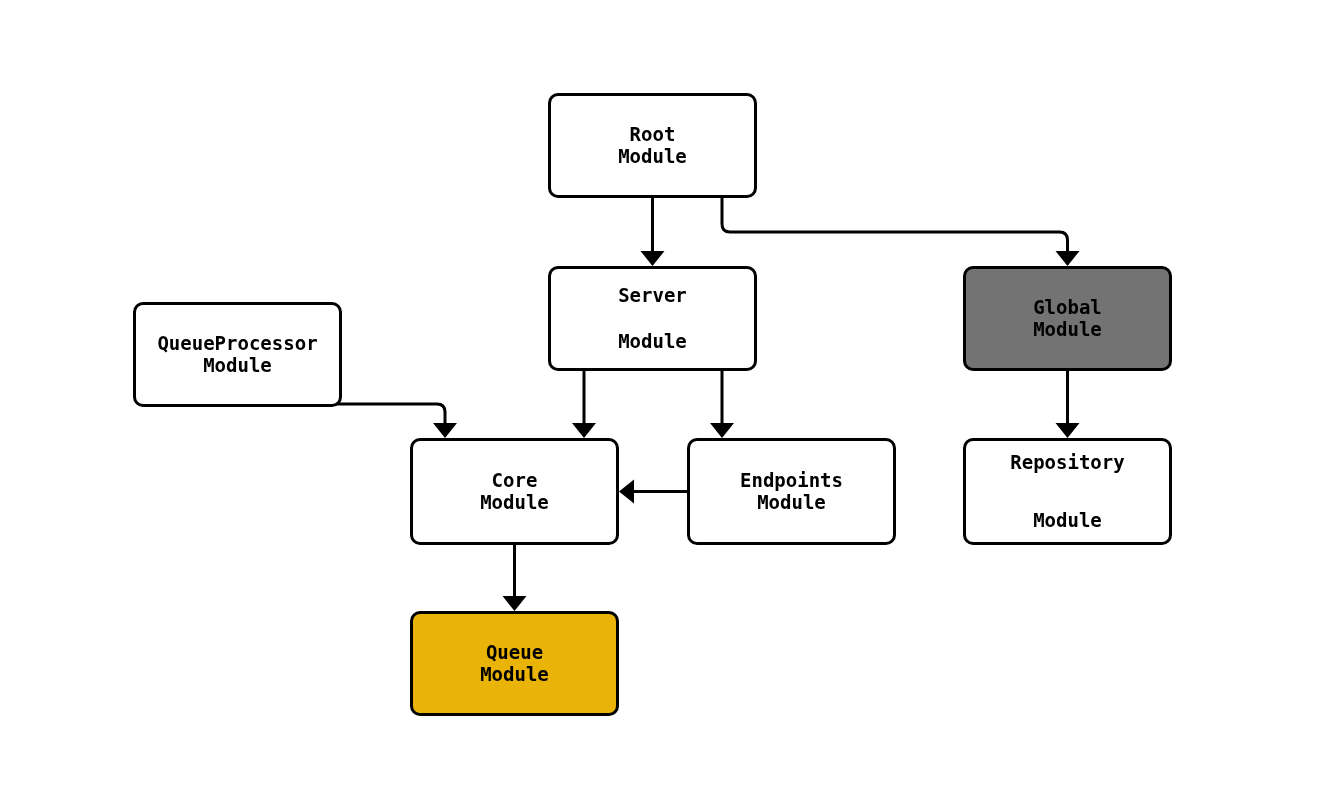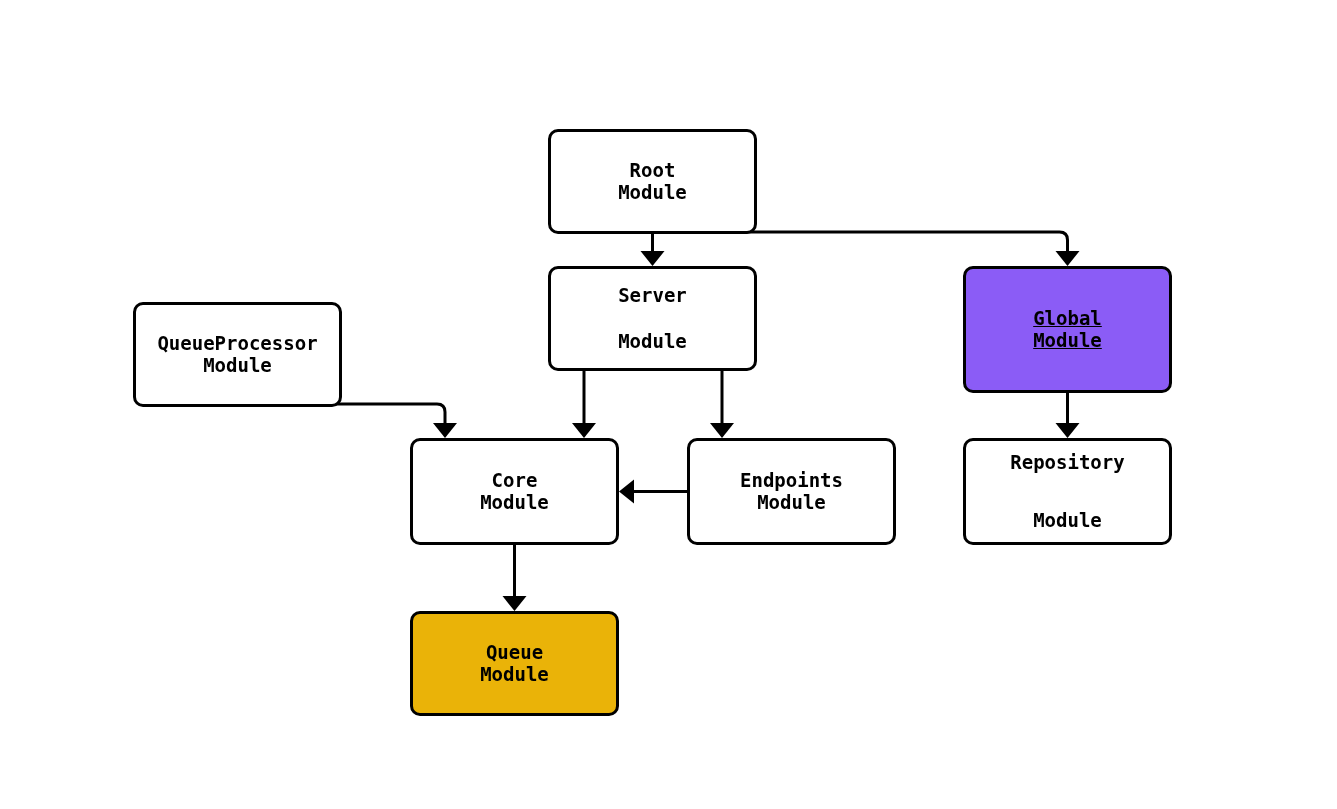--- a/index.html
+++ b/index.html
@@ -62,33 +62,33 @@
       <path d="M 722 371 L 722 425" class="edge-path" stroke="#000000"></path>
       <polygon points="722,438 710,423 734,423" fill="#000000"></polygon>
       <path d="M 687 491.5 L 632 491.5" class="edge-path" stroke="#000000"></path>
       <polygon points="619,491.5 634,479.5 634,503.5" fill="#000000"></polygon>
       <path d="M 1067.5 371 L 1067.5 425" class="edge-path" stroke="#000000"></path>
       <polygon points="1067.5,438 1055.5,423 1079.5,423" fill="#000000"></polygon>
       <path d="M 514.5 545 L 514.5 598" class="edge-path" stroke="#000000"></path>
       <polygon points="514.5,611 502.5,596 526.5,596" fill="#000000"></polygon>
     </svg>
   <div id="node-layer">
-      <div class="node" style="left: 548px; top: 93px; width: 209px; height: 105px; border-color: rgb(0, 0, 0); background: rgb(255, 255, 255); color: rgb(0, 0, 0); margin-top: 36px;">
+      <div class="node" style="left: 548px; top: 93px; width: 209px; height: 105px; border-color: rgb(0, 0, 0); background: rgb(255, 255, 255); color: rgb(0, 0, 0);">
         <span>Root</span>
         <span>Module</span>
       </div>
       <div class="node" style="left: 133px; top: 266px; width: 209px; height: 105px; border-color: rgb(0, 0, 0); background: rgb(255, 255, 255); color: rgb(0, 0, 0); margin-top: 36px;">
         <span>QueueProcessor</span>
         <span>Module</span>
       </div>
       <div class="node" style="left: 548px; top: 266px; width: 209px; height: 105px; border-color: rgb(0, 0, 0); background: rgb(255, 255, 255); color: rgb(0, 0, 0); gap: 24px;">
         <span>Server</span>
         <span>Module</span>
       </div>
-      <div class="node" style="left: 963px; top: 266px; width: 209px; height: 127px; border-color: rgb(0, 0, 0); background: #8b5cf6; color: rgb(0, 0, 0); text-decoration: underline;">
+      <div class="node" style="left: 963px; top: 266px; width: 209px; height: 105px; border-color: rgb(0, 0, 0); background: #737373; color: rgb(0, 0, 0);">
         <span>Global</span>
         <span>Module</span>
       </div>
       <div class="node" style="left: 410px; top: 438px; width: 209px; height: 107px; border-color: rgb(0, 0, 0); background: rgb(255, 255, 255); color: rgb(0, 0, 0);">
         <span>Core</span>
         <span>Module</span>
       </div>
       <div class="node" style="left: 687px; top: 438px; width: 209px; height: 107px; border-color: rgb(0, 0, 0); background: rgb(255, 255, 255); color: rgb(0, 0, 0);">
         <span>Endpoints</span>
         <span>Module</span>

